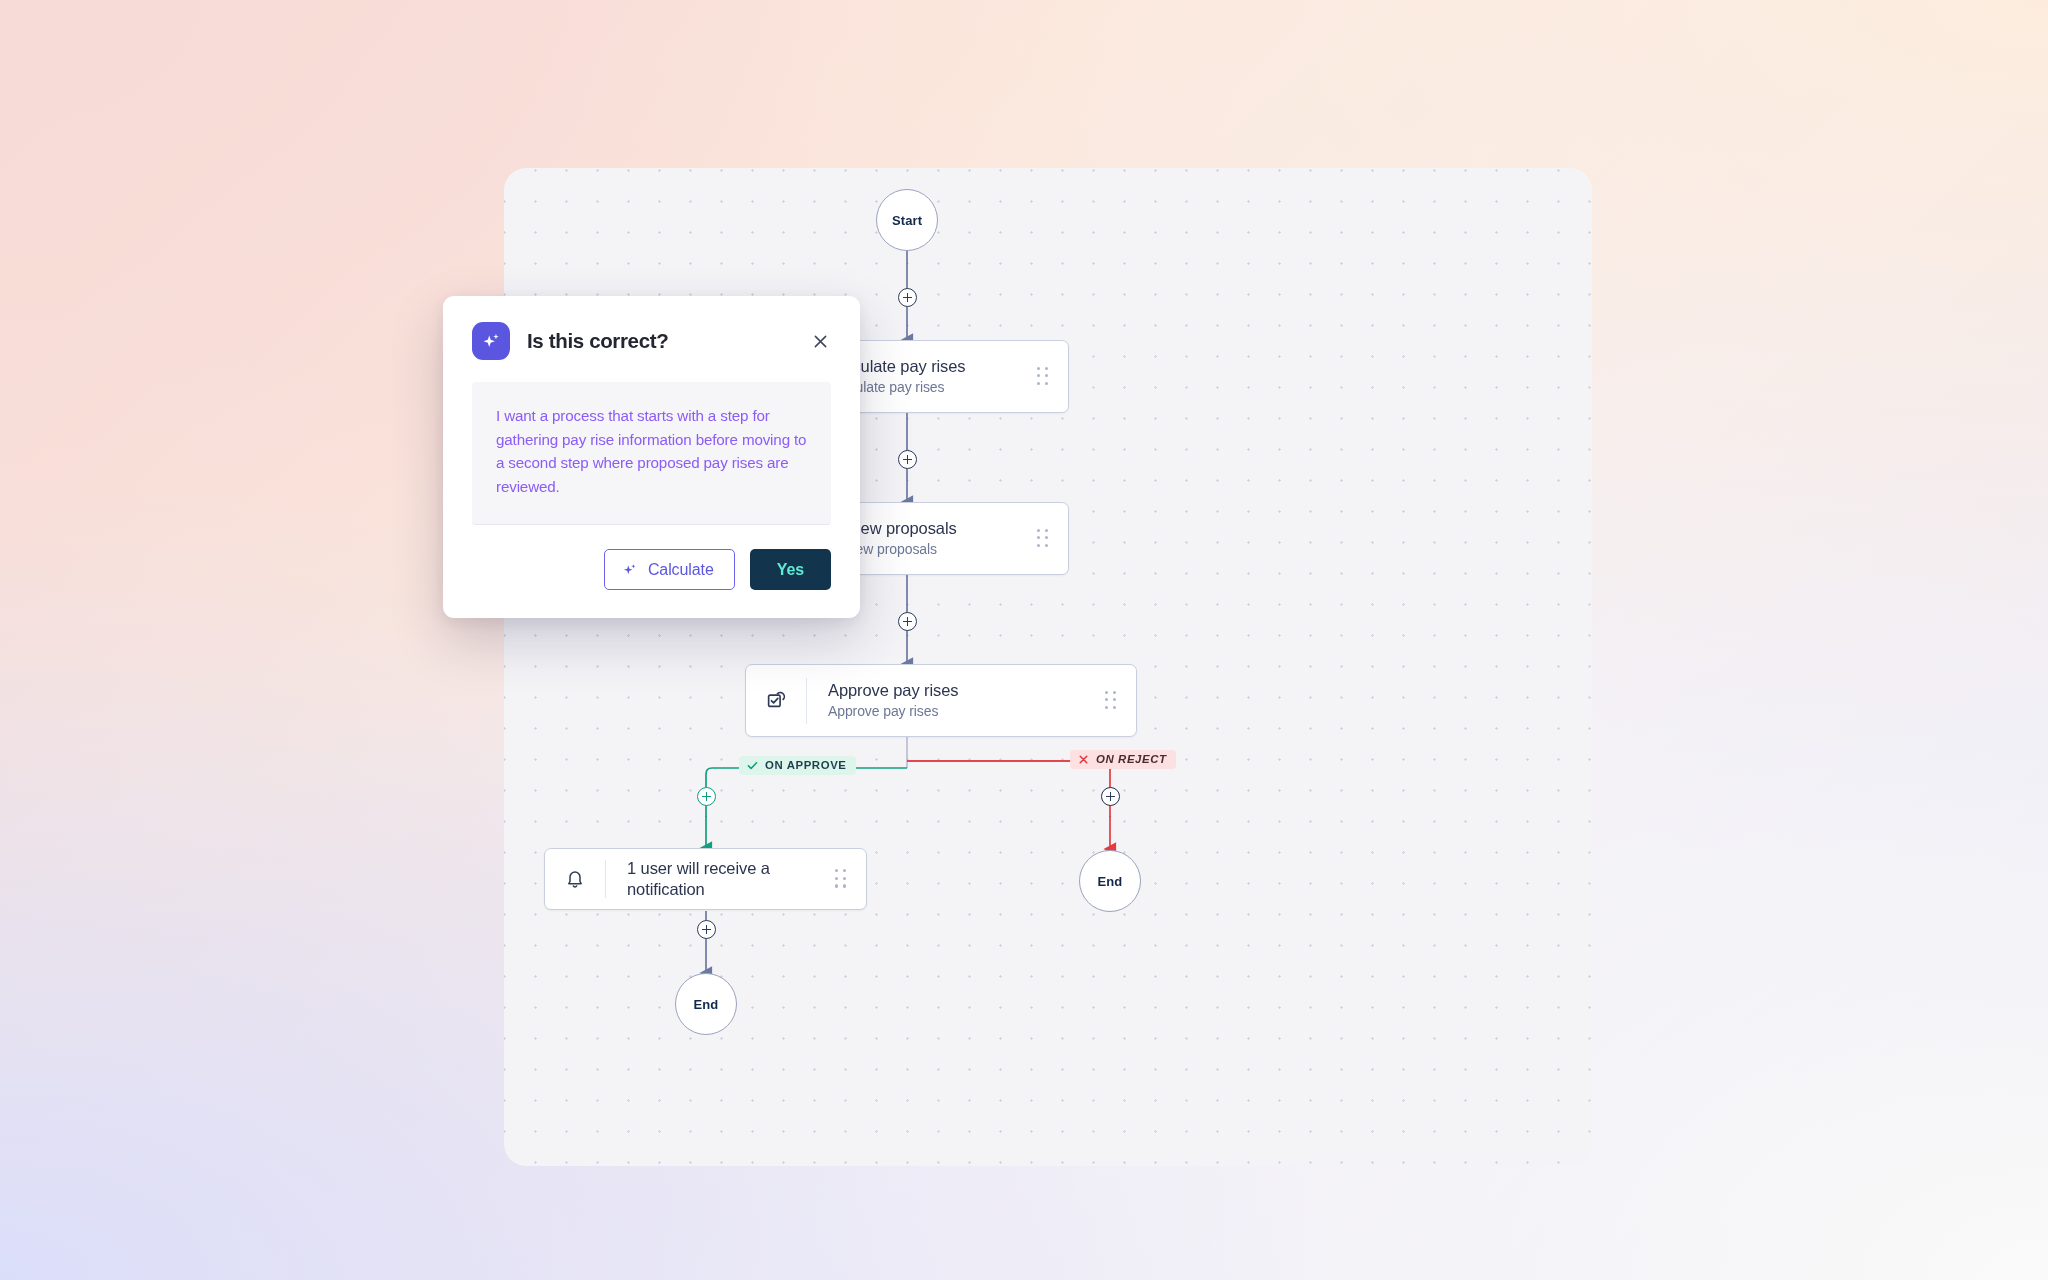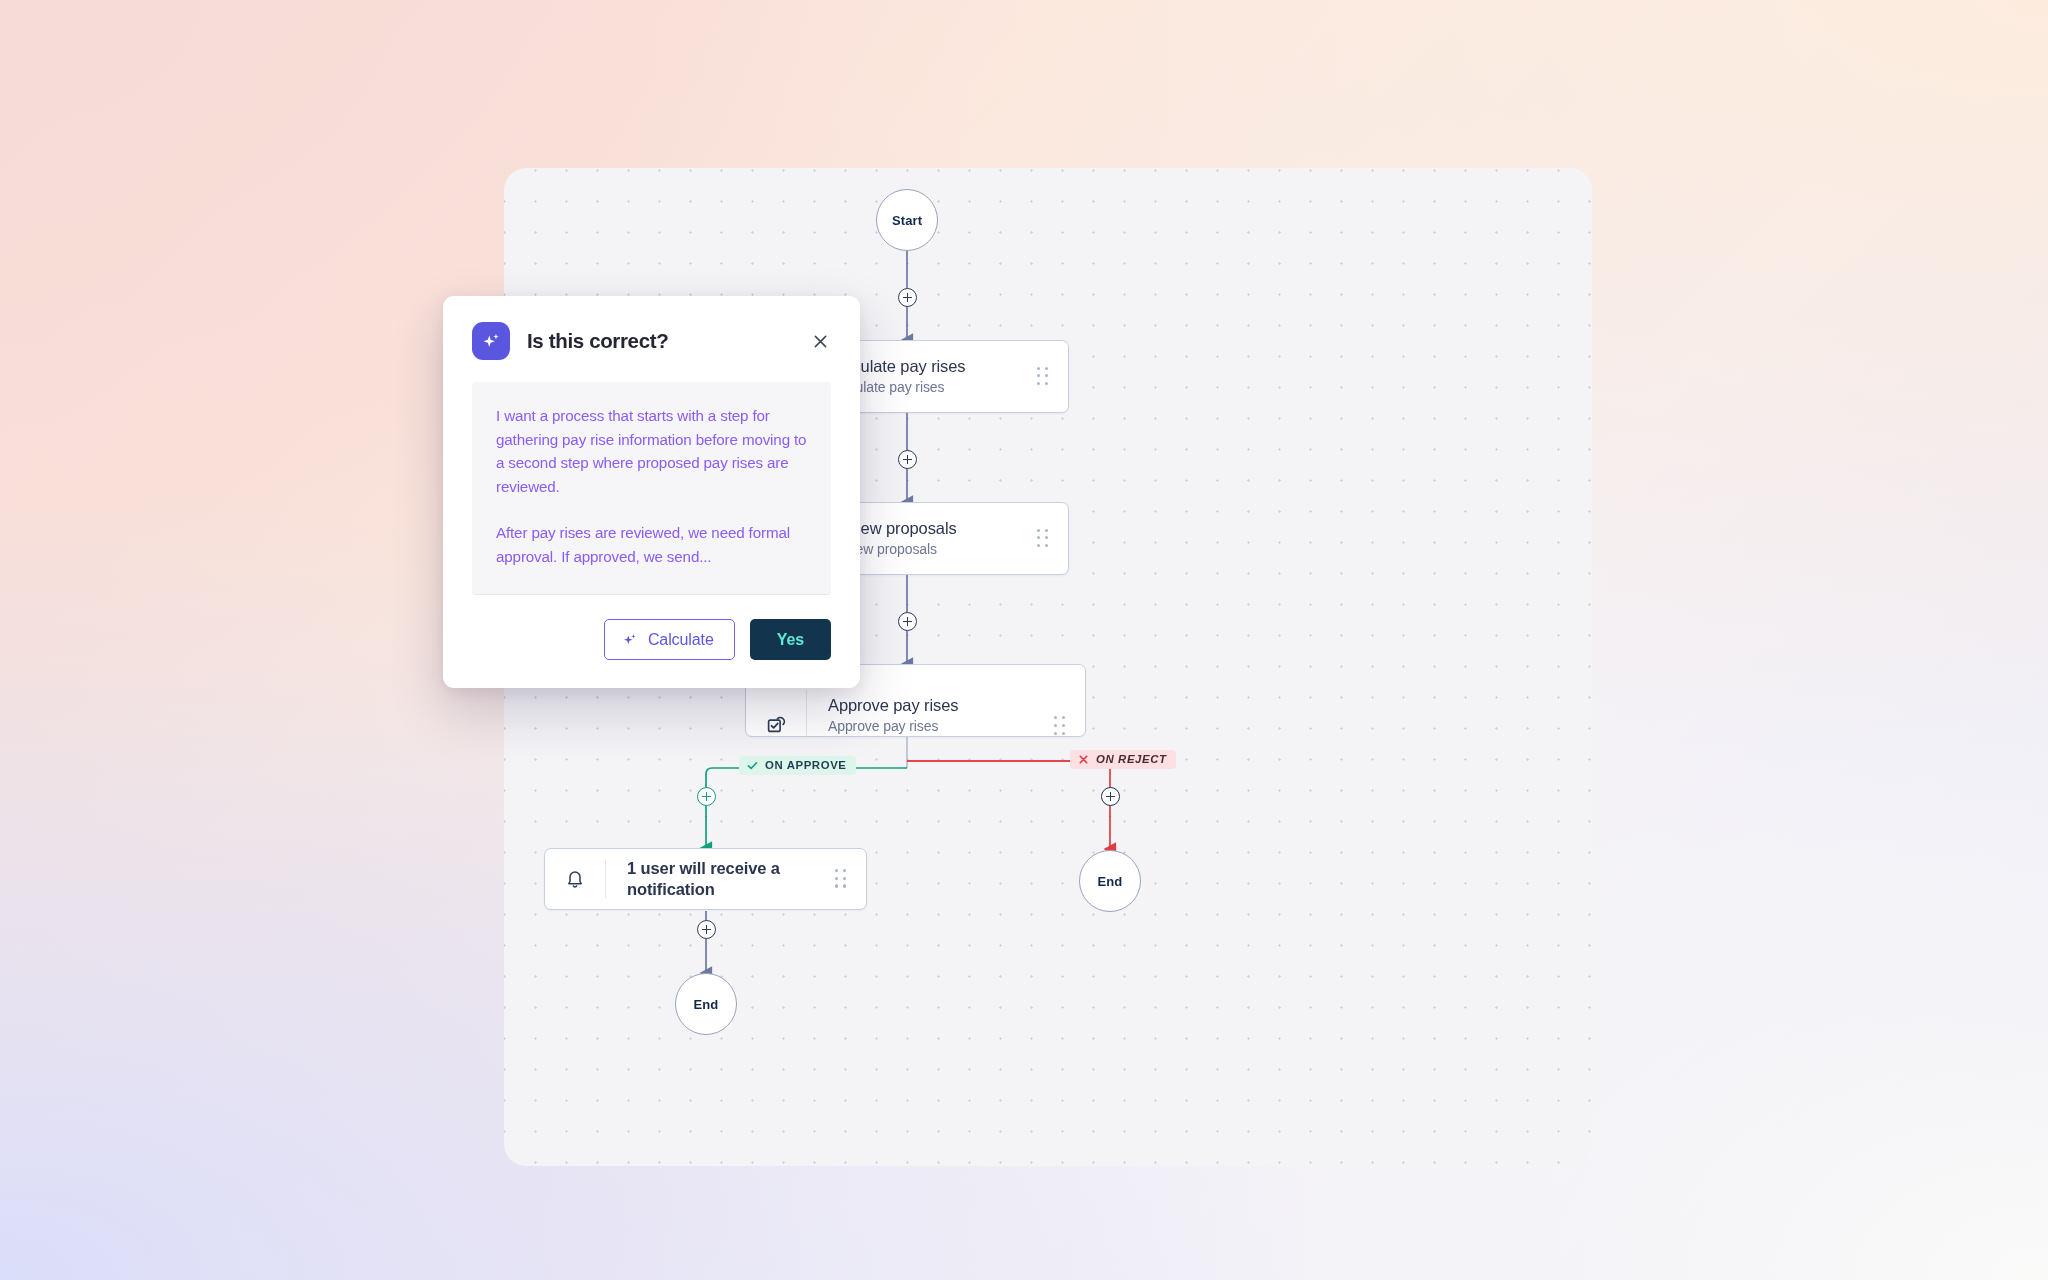--- a/index.html
+++ b/index.html
@@ -269,21 +269,21 @@
           <i></i>
           <i></i>
           <i></i>
           <i></i>
           <i></i>
       </span>
     </div>
 
     <div class="plus-node" style="left:394px; top:444px;"></div>
 
-    <div class="step-card" style="left:241px; top:496px; width:341px; height:73px;align-items:flex-end;">
+    <div class="step-card" style="left:241px; top:496px; width:392px; height:73px;">
       <span class="step-icon">
         <svg width="21" height="21" viewBox="0 0 24 24" fill="none" stroke="#2f3a57" stroke-width="1.9" stroke-linecap="round" stroke-linejoin="round">
           <path d="M3 7.5 A1.6 1.6 0 0 1 4.6 5.9 H14.5 A1.6 1.6 0 0 1 16.1 7.5 V17.2 A1.6 1.6 0 0 1 14.5 18.8 H4.6 A1.6 1.6 0 0 1 3 17.2 Z"></path>
           <path d="M13 4.3 A4.6 4.6 0 1 1 19.6 10.8"></path>
           <path d="M6.3 12.3 L8.7 14.6 L13.5 9.6" stroke-width="2"></path>
         </svg>
       </span>
       <span class="step-divider"></span>
       <div class="step-text">
         <div class="step-title">Approve pay rises</div>
@@ -310,21 +310,21 @@
       <svg width="13" height="13" viewBox="0 0 24 24" fill="none" stroke="#e23b42" stroke-width="3" stroke-linecap="round">
         <path d="M6 6 L18 18 M18 6 L6 18"></path>
       </svg>
       <span>ON REJECT</span>
     </div>
 
     <div class="plus-node green" style="left:193px; top:619px;"></div>
 
     <div class="plus-node red" style="left:597px; top:619px;"></div>
 
-    <div class="step-card" style="left:40px; top:680px; width:323px; height:62px;font-weight:bold;">
+    <div class="step-card" style="left:40px; top:680px; width:323px; height:62px;">
       <span class="step-icon">
         <svg width="20" height="20" viewBox="0 0 24 24" fill="none" stroke="#2f3a57" stroke-width="1.8" stroke-linecap="round" stroke-linejoin="round">
           <path d="M6 9.6 A6 6 0 0 1 18 9.6 V15 L19.4 17.6 H4.6 L6 15 Z"></path>
           <path d="M10 20.3 A2.3 2.3 0 0 0 14 20.3"></path>
         </svg>
       </span>
       <span class="step-divider" style="height:38px;"></span>
       <div class="step-text">
         <div class="step-single-title">1 user will receive a notification</div>
       </div>
@@ -362,21 +362,20 @@
       <span id="modal-title">Is this correct?</span>
       <button id="modal-close">
         <svg width="19" height="19" viewBox="0 0 24 24" fill="none" stroke="#3d4555" stroke-width="1.9" stroke-linecap="round">
           <path d="M5.5 5.5 L18.5 18.5 M18.5 5.5 L5.5 18.5"></path>
         </svg>
       </button>
     </div>
 
     <div id="modal-body">
       <p class="body-para">I want a process that starts with a step for gathering pay rise information before moving to a second step where proposed pay rises are reviewed.</p>
-      <p class="body-para">After pay rises are reviewed, we need formal approval. If approved, we send...</p>
     </div>
 
     <div id="modal-footer">
       <button id="regenerate-button">
         <svg width="16" height="16" viewBox="0 0 24 24" fill="#5b56e0">
           <path d="M9.4 5.2 L11.0 10.1 L15.9 11.7 L11.0 13.3 L9.4 18.2 L7.8 13.3 L2.9 11.7 L7.8 10.1 Z"></path>
           <path d="M17.1 3.2 L17.9 5.6 L20.3 6.4 L17.9 7.2 L17.1 9.6 L16.3 7.2 L13.9 6.4 L16.3 5.6 Z"></path>
         </svg>
         <span>Calculate</span>
       </button>

